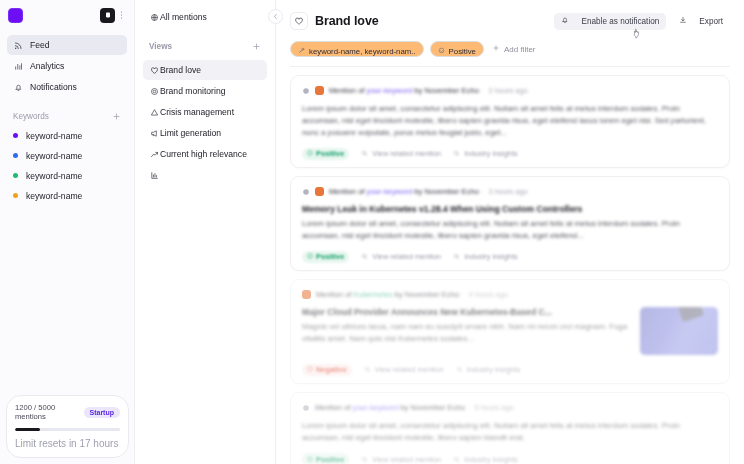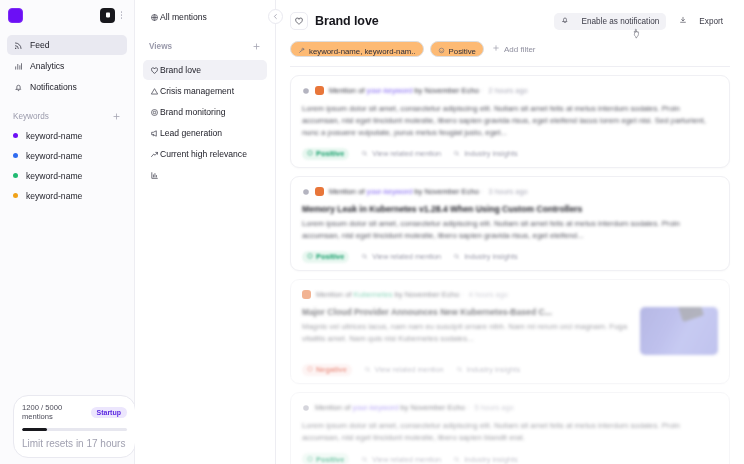--- a/index.html
+++ b/index.html
@@ -58,21 +58,21 @@
   .plus-btn { width: 10px; height: 10px; cursor: pointer; display:flex;align-items:center;justify-content:center;}
   .kw-list { display: flex; flex-direction: column; gap: 1px; }
   .kw-item {
     display: flex; align-items: center; gap: 8px;
     height: 19px; padding: 0 6px; border-radius: 5px;
     font-size: 8.6px; color: #22222b; cursor: pointer;
   }
   .kw-dot { width: 5px; height: 5px; border-radius: 50%; flex: 0 0 5px; }
 
   .usage-card {
-    position: absolute; left: 13px; bottom: 6px; width: 123px;
+    position: absolute; left: 6px; bottom: 6px; width: 123px;
     background: #fff; border: 1px solid #e9e9f0; border-radius: 15px;
     padding: 7px 8px 8px 8px;
   }
   .usage-row { display: flex; align-items: center; justify-content: space-between; }
   .usage-text { font-size: 7.6px; color: #4a4a57; }
   .plan-badge {
     font-size: 7px; font-weight: 700; color: #5b28e0;
     background: #ece6fd; border-radius: 20px; padding: 2px 6px;
   }
   .usage-bar { margin-top: 7px; height: 3px; border-radius: 3px; background: #e7e7ef; overflow: hidden; }
@@ -325,45 +325,45 @@
         <span class="ic">
           <svg width="9" height="9" viewBox="0 0 12 12" fill="none" stroke="#3a3a46" stroke-width="1" stroke-linejoin="round">
               <path d="M6 9.8S2 7.4 2 4.9A2 2 0 0 1 6 4a2 2 0 0 1 4 .9c0 2.5-4 4.9-4 4.9z"></path>
             </svg>
         </span>
         <span>Brand love</span>
       </div>
 
       <div class="view-item">
         <span class="ic">
-          <svg width="9" height="9" viewBox="0 0 12 12" fill="none" stroke="#4a4a56" stroke-width="1" stroke-linejoin="round">
-              <path d="M6 2.2L10.2 9.4H1.8L6 2.2z"></path>
-            </svg>
-        </span>
-        <span>Crisis management</span>
-      </div>
-
-      <div class="view-item">
-        <span class="ic">
           <svg width="9" height="9" viewBox="0 0 12 12" fill="none" stroke="#4a4a56" stroke-width="1">
               <circle cx="6" cy="6" r="4"></circle>
               <circle cx="6" cy="6" r="1.7"></circle>
             </svg>
         </span>
         <span>Brand monitoring</span>
       </div>
 
       <div class="view-item">
         <span class="ic">
           <svg width="9" height="9" viewBox="0 0 12 12" fill="none" stroke="#4a4a56" stroke-width="1" stroke-linejoin="round">
+              <path d="M6 2.2L10.2 9.4H1.8L6 2.2z"></path>
+            </svg>
+        </span>
+        <span>Crisis management</span>
+      </div>
+
+      <div class="view-item">
+        <span class="ic">
+          <svg width="9" height="9" viewBox="0 0 12 12" fill="none" stroke="#4a4a56" stroke-width="1" stroke-linejoin="round">
               <path d="M2.2 4.4h2.2l4-2v7.2l-4-2H2.2z"></path>
               <path d="M4.4 6.6v3"></path>
             </svg>
         </span>
-        <span>Lead generation</span>
+        <span>Limit generation</span>
       </div>
 
       <div class="view-item">
         <span class="ic">
           <svg width="9" height="9" viewBox="0 0 12 12" fill="none" stroke="#4a4a56" stroke-width="1" stroke-linecap="round" stroke-linejoin="round">
               <path d="M2 8.8l3-3.4 1.8 1.6L10 3.2"></path>
               <path d="M7.6 3.2H10v2.4"></path>
             </svg>
         </span>
         <span>Current high relevance</span>

